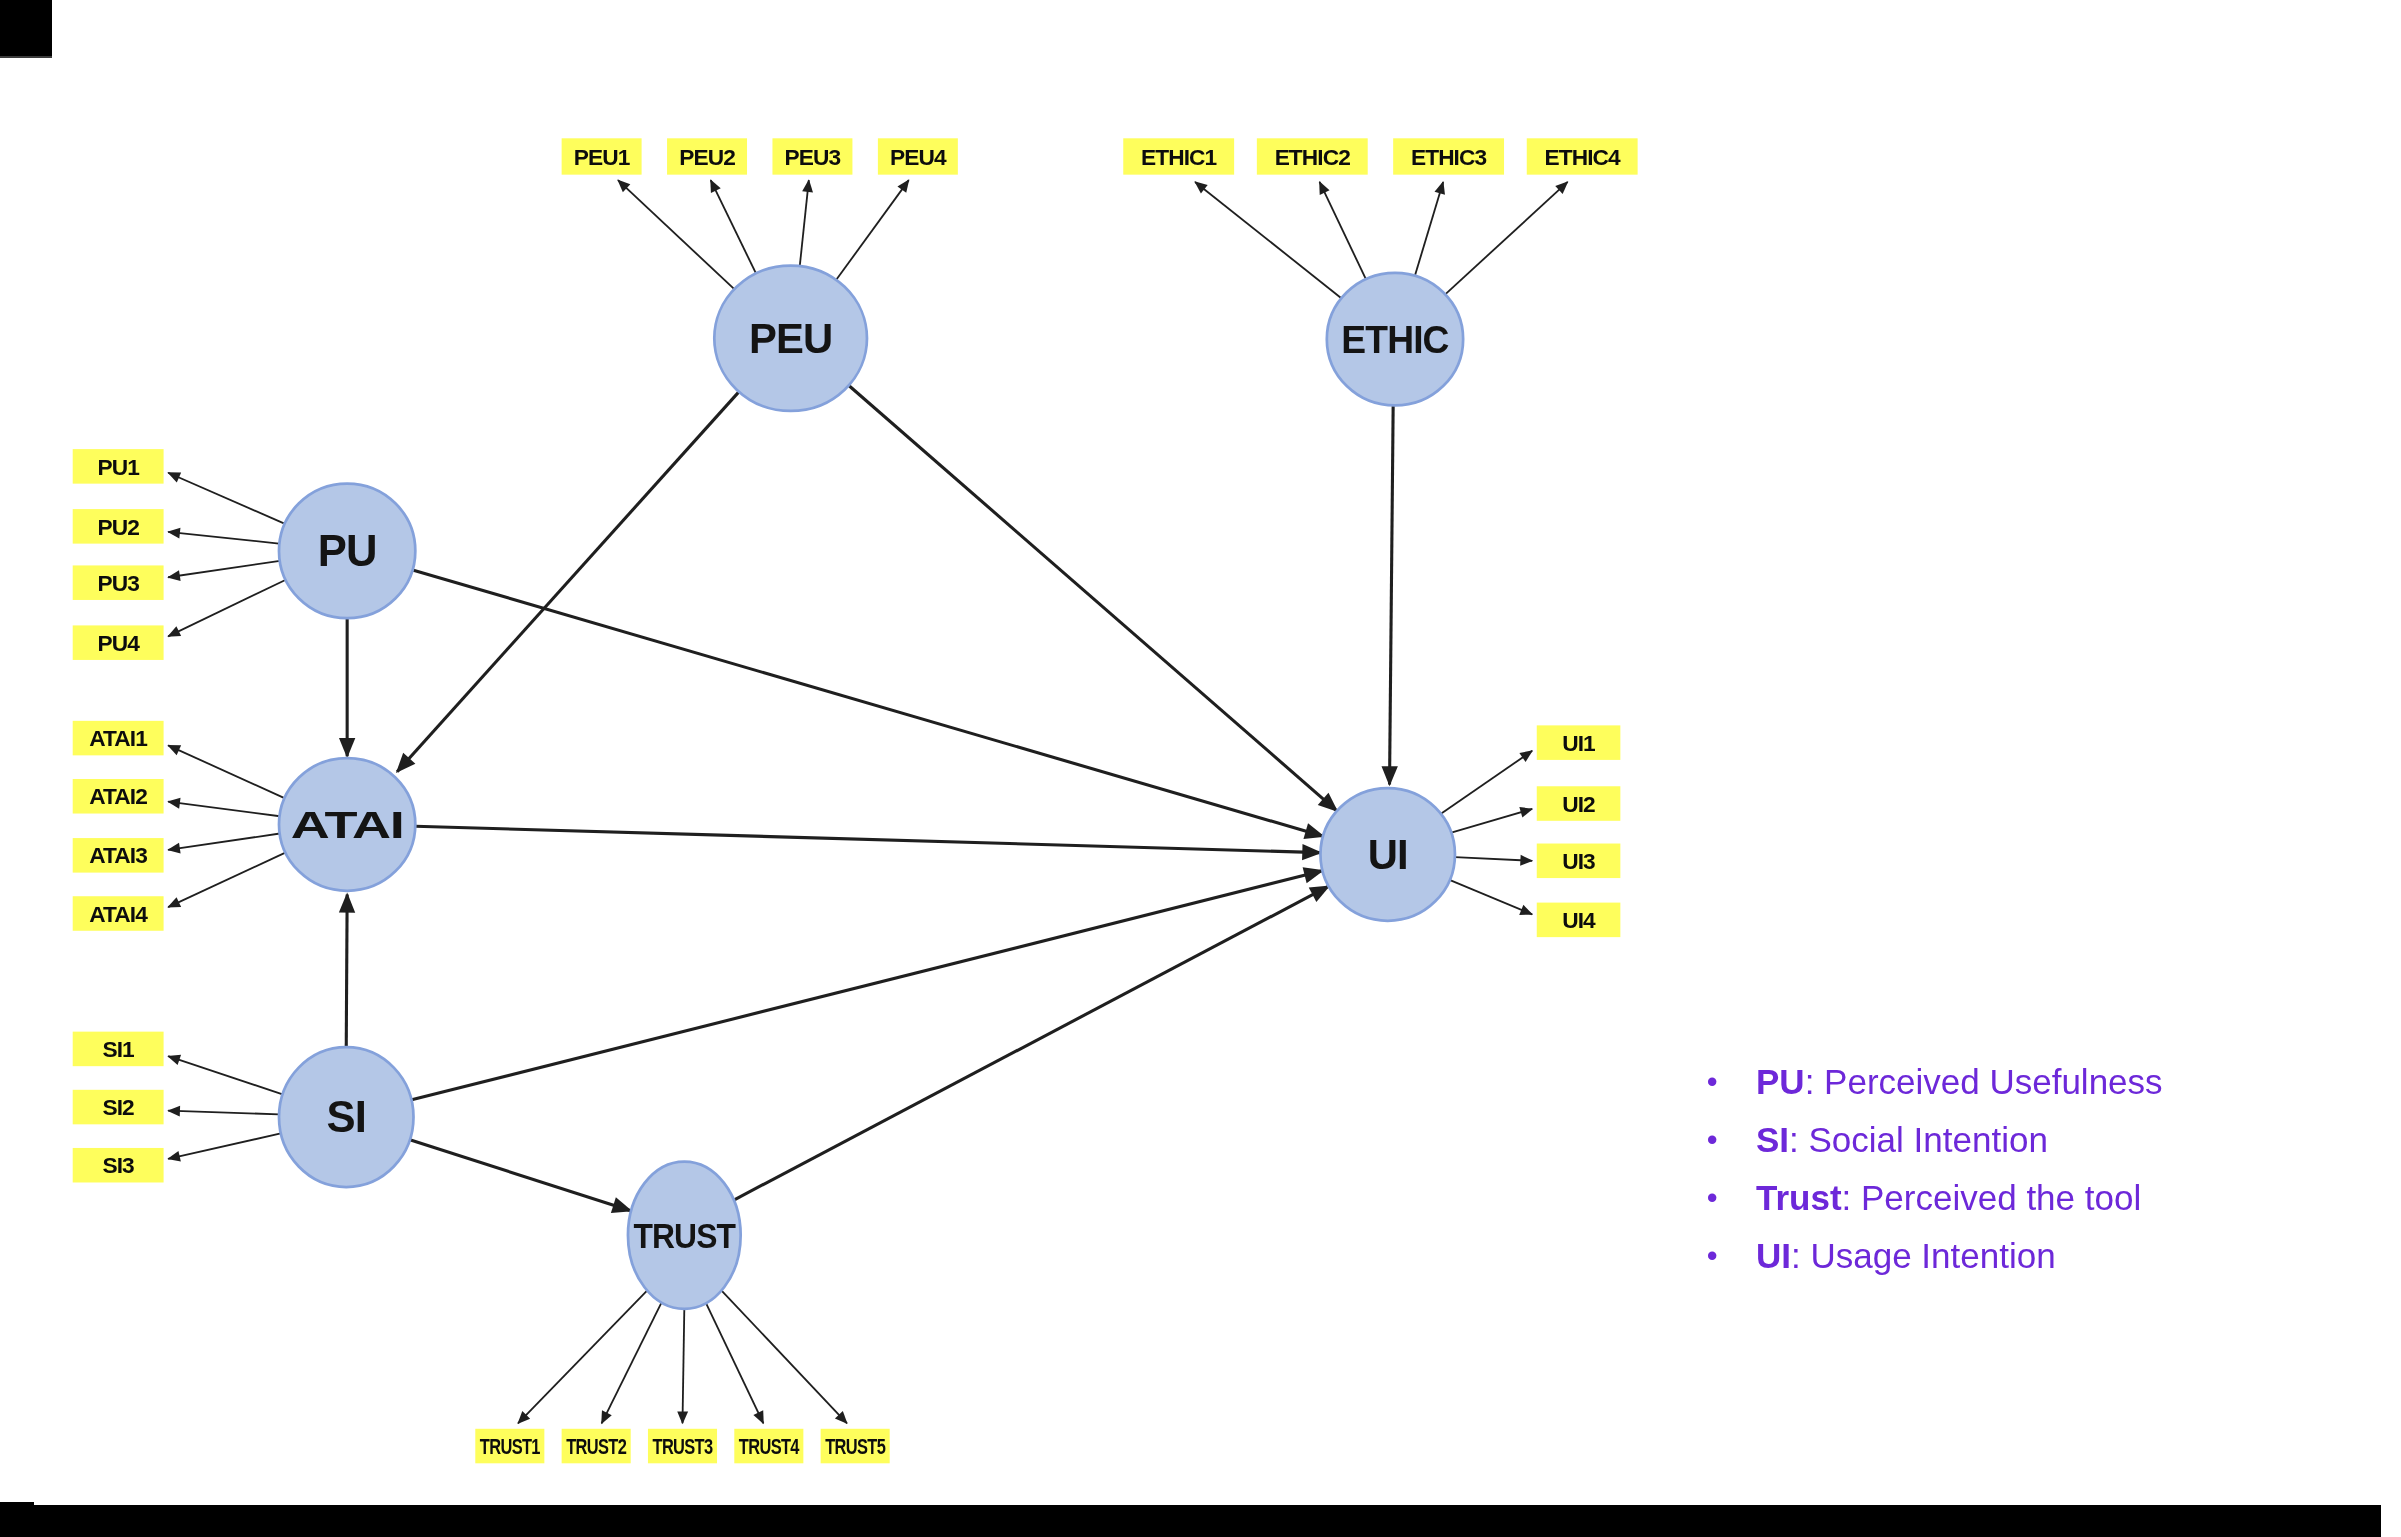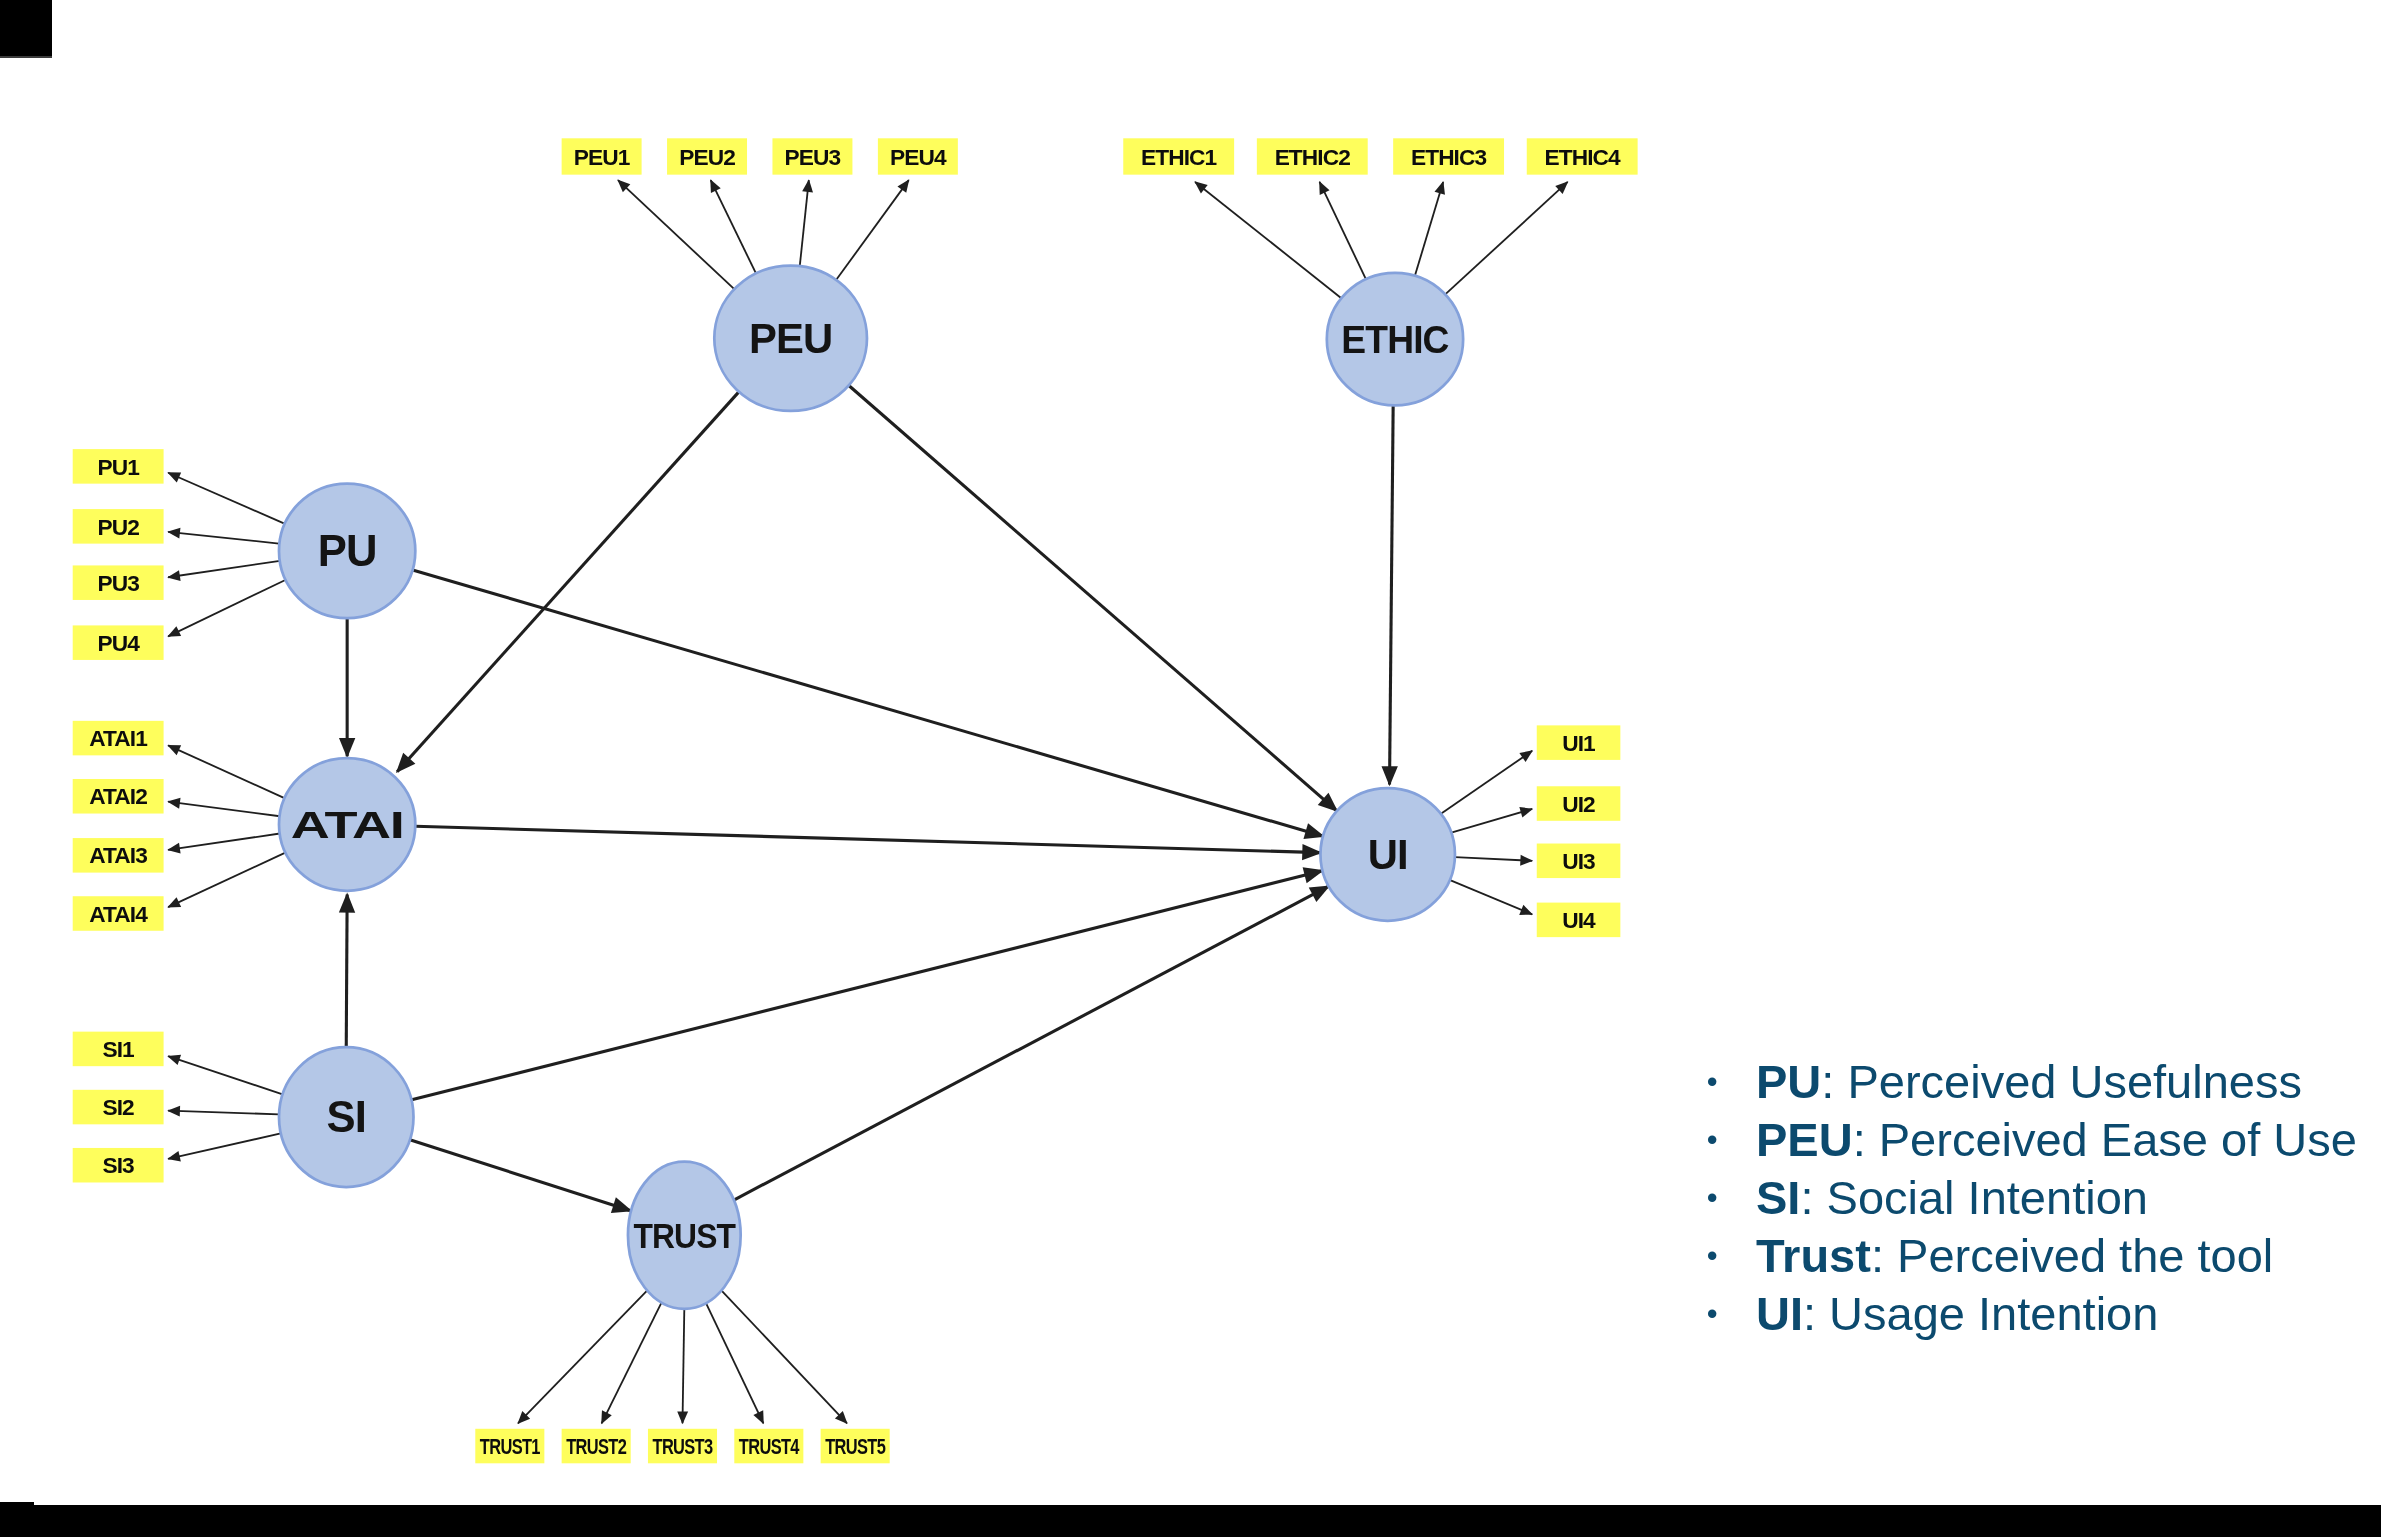--- a/index.html
+++ b/index.html
@@ -7,21 +7,21 @@
          font-family:"Liberation Sans", sans-serif;}
   #diagram{position:absolute;left:0;top:0;}
   .latent-shape{fill:#B4C7E7;stroke:#84A1DB;stroke-width:3;}
   .latent-label{fill:#141414;font-weight:bold;text-anchor:middle;letter-spacing:-1px;}
   .ind-box{fill:#FEFE5C;}
   .ind-label{fill:#0d0d0d;font-weight:bold;font-size:25px;text-anchor:middle;letter-spacing:-1px;}
   .meas{stroke:#1f1f1f;stroke-width:2;fill:none;}
   .struct{stroke:#1f1f1f;stroke-width:3.4;fill:none;}
   #legend{position:absolute;left:1705px;top:1053px;width:673px;}
   #legend ul{list-style:none;margin:0;padding:0;}
-  #legend li{position:relative;padding-left:51px;font-size:47px;line-height:58px;color:#0c4a6e;white-space:nowrap;}
+  #legend li{position:relative;padding-left:51px;font-size:35px;line-height:58px;color:#6d28d9;white-space:nowrap;}
   #legend li::before{content:"\2022";position:absolute;left:1.8px;top:0;font-size:31px;}
   #legend b{font-weight:bold;}
   .black-block{position:absolute;background:#000;}
   #corner-block{left:0;top:0;width:52px;height:56px;border-bottom:2.7px solid #3c3c3c;}
   #bottom-bar{left:0;top:1505px;width:2401px;height:33px;}
   #bottom-bar-step{left:0;top:1502px;width:34px;height:5.5px;}
 </style>
 </head>
 <body>
 
@@ -181,21 +181,20 @@
       <g>
         <ellipse class="latent-shape" cx="1527" cy="940" rx="74" ry="73"></ellipse>
         <text class="latent-label" x="1527" y="956" font-size="46">UI</text>
       </g>
     </g>
   </svg>
 
   <div id="legend">
     <ul>
       <li><b>PU</b><span>: Perceived Usefulness</span></li>
-      <li><b>PEU</b><span>: Perceived Ease of Use</span></li>
       <li><b>SI</b><span>: Social Intention</span></li>
       <li><b>Trust</b><span>: Perceived the tool</span></li>
       <li><b>UI</b><span>: Usage Intention</span></li>
     </ul>
   </div>
 
   <div class="black-block" id="corner-block"></div>
   <div class="black-block" id="bottom-bar-step"></div>
   <div class="black-block" id="bottom-bar"></div>
 </div>

